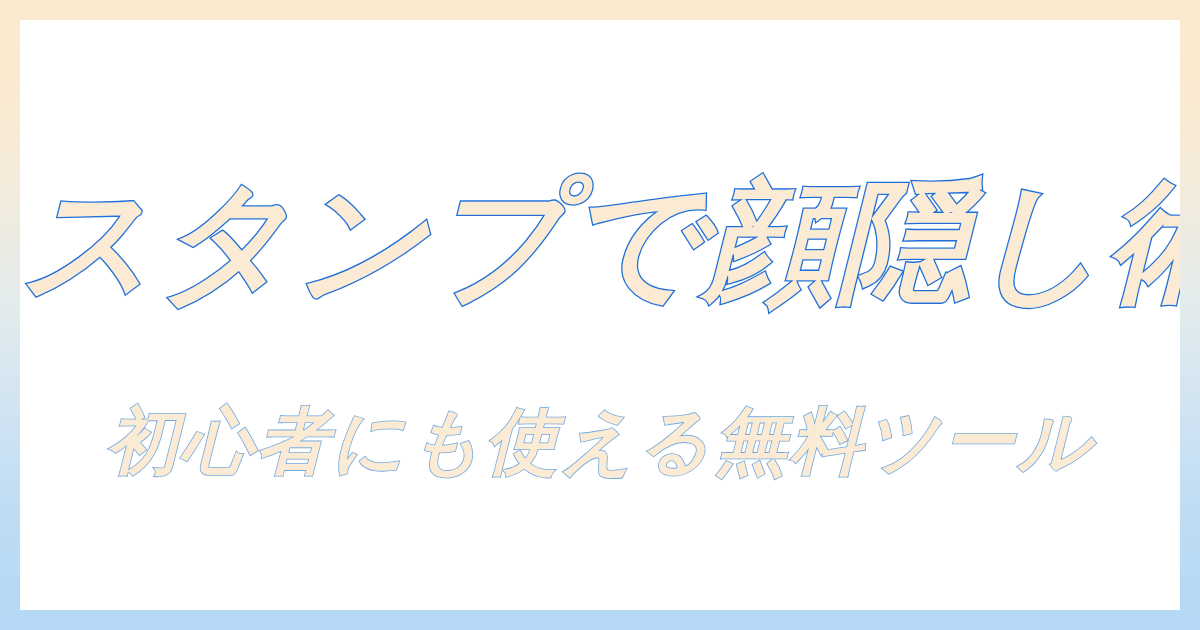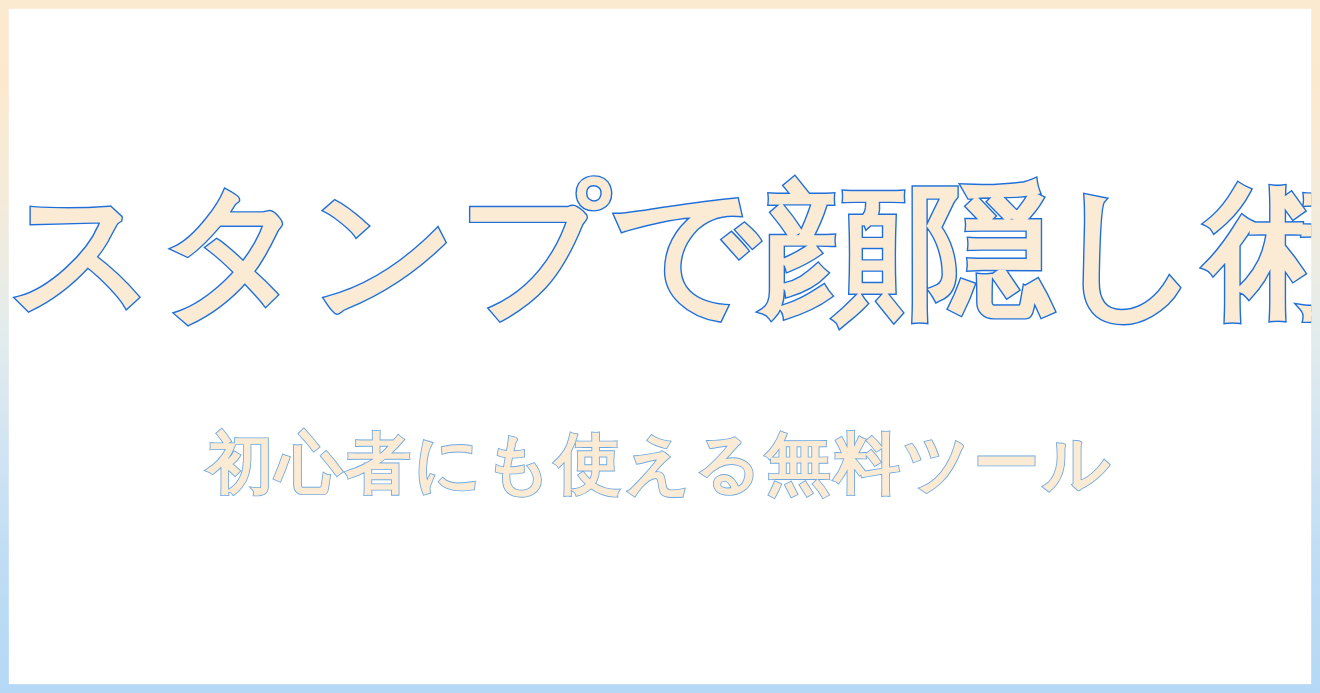--- a/index.html
+++ b/index.html
@@ -21,21 +21,22 @@
     box-sizing: border-box;
     background: linear-gradient(
         to bottom,
         #FCEAD0 0%,
         #FBE9CF 12%,
         #F3EBDB 30%,
         #E3ECEC 48%,
         #D2E4F2 64%,
         #BEDCF4 82%,
         #B4D8F6 100%);
-    padding: 8px;
+    padding: 20px;
+    font-style: italic;
   }
 
   
   .card {
     position: relative;
     width: 100%;
     height: 100%;
     background: #FFFFFF;
     box-sizing: border-box;
     display: flex;
@@ -73,21 +74,21 @@
     position: absolute;
     left: 0;
     right: 0;
     top: 378px;
     text-align: center;
     line-height: 1;
   }
   .subtitle {
     display: inline-block;
     font-family: "DejaVu Sans", "Liberation Sans", sans-serif;
-    font-size: 60px;
+    font-size: 72px;
     font-weight: 700;
     line-height: 1.2;
     letter-spacing: 0.045em;
     white-space: nowrap;
     color: #FBEBD4;
     -webkit-text-stroke: 1.6px #6FA8E0;
     paint-order: stroke fill;
     margin: 0;
   }
 </style>

